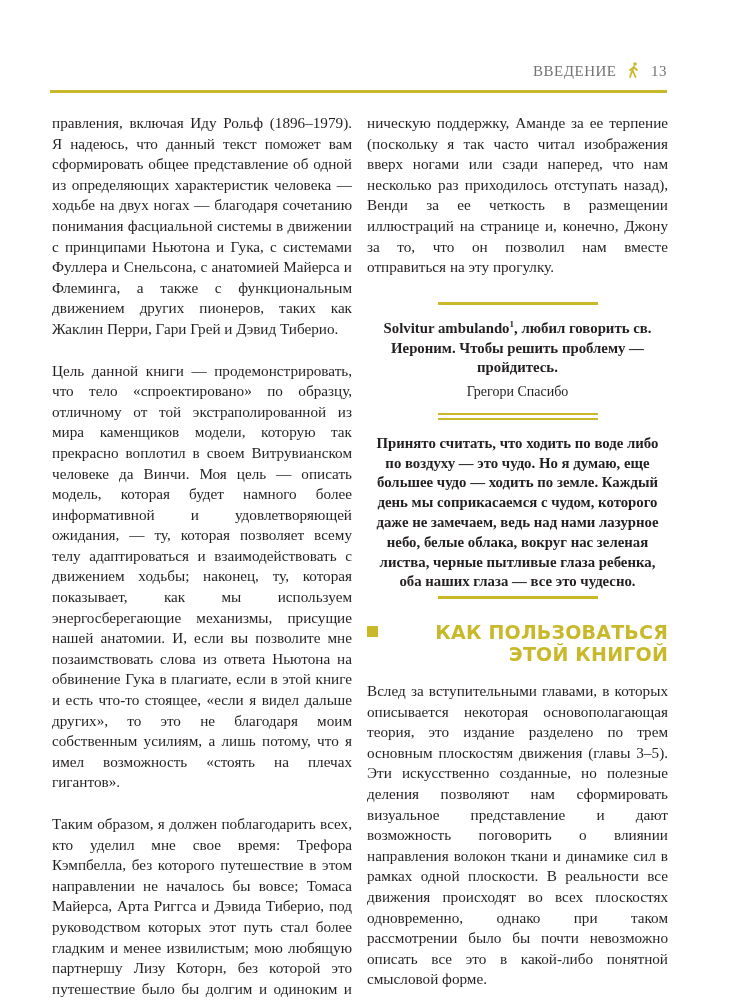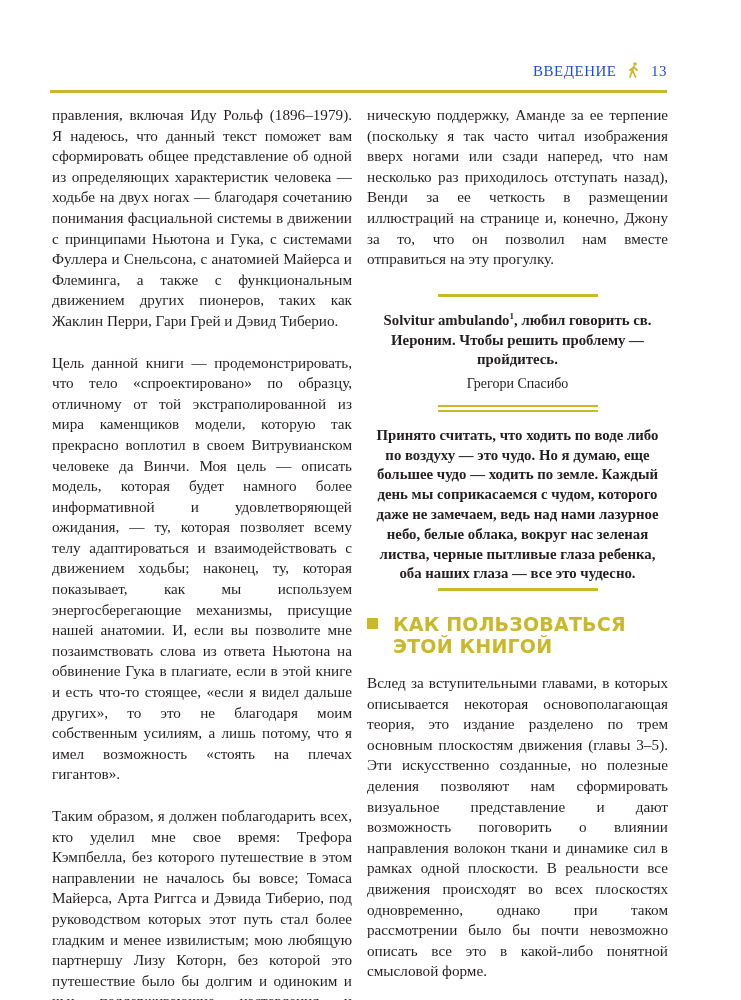--- a/index.html
+++ b/index.html
@@ -1,28 +1,28 @@
 <!DOCTYPE html>
 <html><head>
 <meta charset="utf-8">
 <style>
   html, body { margin:0; padding:0; background:#ffffff; }
   body { width:741px; height:1000px; position:relative; overflow:hidden; color:#231f20; }
-  .runhead { position:absolute; left:0; top:62px; width:667px; text-align:right; font-family:"Liberation Serif", serif; font-size:15px; letter-spacing:0.5px; color:#1d4ed8; }
+  .runhead { position:absolute; left:0; top:62px; width:667px; text-align:right; font-family:"Liberation Serif", serif; font-size:15px; letter-spacing:0.5px; color:#737373; }
   .runhead .walker { display:inline-block; width:14px; height:16px; vertical-align:-2px; margin:0 6px; }
   .topline { position:absolute; left:50px; top:90px; width:617px; height:3px; background:#c9b92a; }
   .col { position:absolute; font-family:"Liberation Serif", serif; font-size:15.2px; line-height:20.6px; text-align:justify; color:#231f20; }
-  .col p { margin:0 0 21px 0; }
+  .col p { margin:8px 0 21px 0; }
   .left { left:52px; top:105px; width:300px; }
   .right { left:367px; top:105px; width:301px; }
   .quote-rule { width:160px; height:3px; background:#c9b92a; margin:0 auto; }
   .quote-rule.double { height:2px; border-top:2px solid #c9b92a; border-bottom:2px solid #c9b92a; background:#fff; height:3px; }
   .quote { text-align:center; font-weight:bold; font-size:14.8px; line-height:19.8px; margin:14px 0 4px 0; }
   .attrib { text-align:center; font-size:14px; margin:4px 0 10px 0; }
-  .section { position:relative; margin:22px 0 16px 0; font-family:"DejaVu Sans", sans-serif; font-weight:bold; color:#c9b92a; font-size:19px; line-height:22px; padding-left:26px; text-align:left; letter-spacing:0.2px; }
+  .section { position:relative; margin:22px 0 16px 0; font-family:"DejaVu Sans", sans-serif; font-weight:bold; color:#c9b92a; font-size:19px; line-height:22px; padding-left:26px; text-align:right; letter-spacing:0.2px; }
   .section .sq { position:absolute; left:0; top:5px; width:11px; height:11px; background:#c9b92a; }
   sup { font-size:9px; vertical-align:super; line-height:0; }
 </style>
 </head>
 <body>
 
 <div class="runhead">
   <span>ВВЕДЕНИЕ</span>
   <span class="walker">
     <svg width="14" height="16" viewBox="0 0 14 16">

